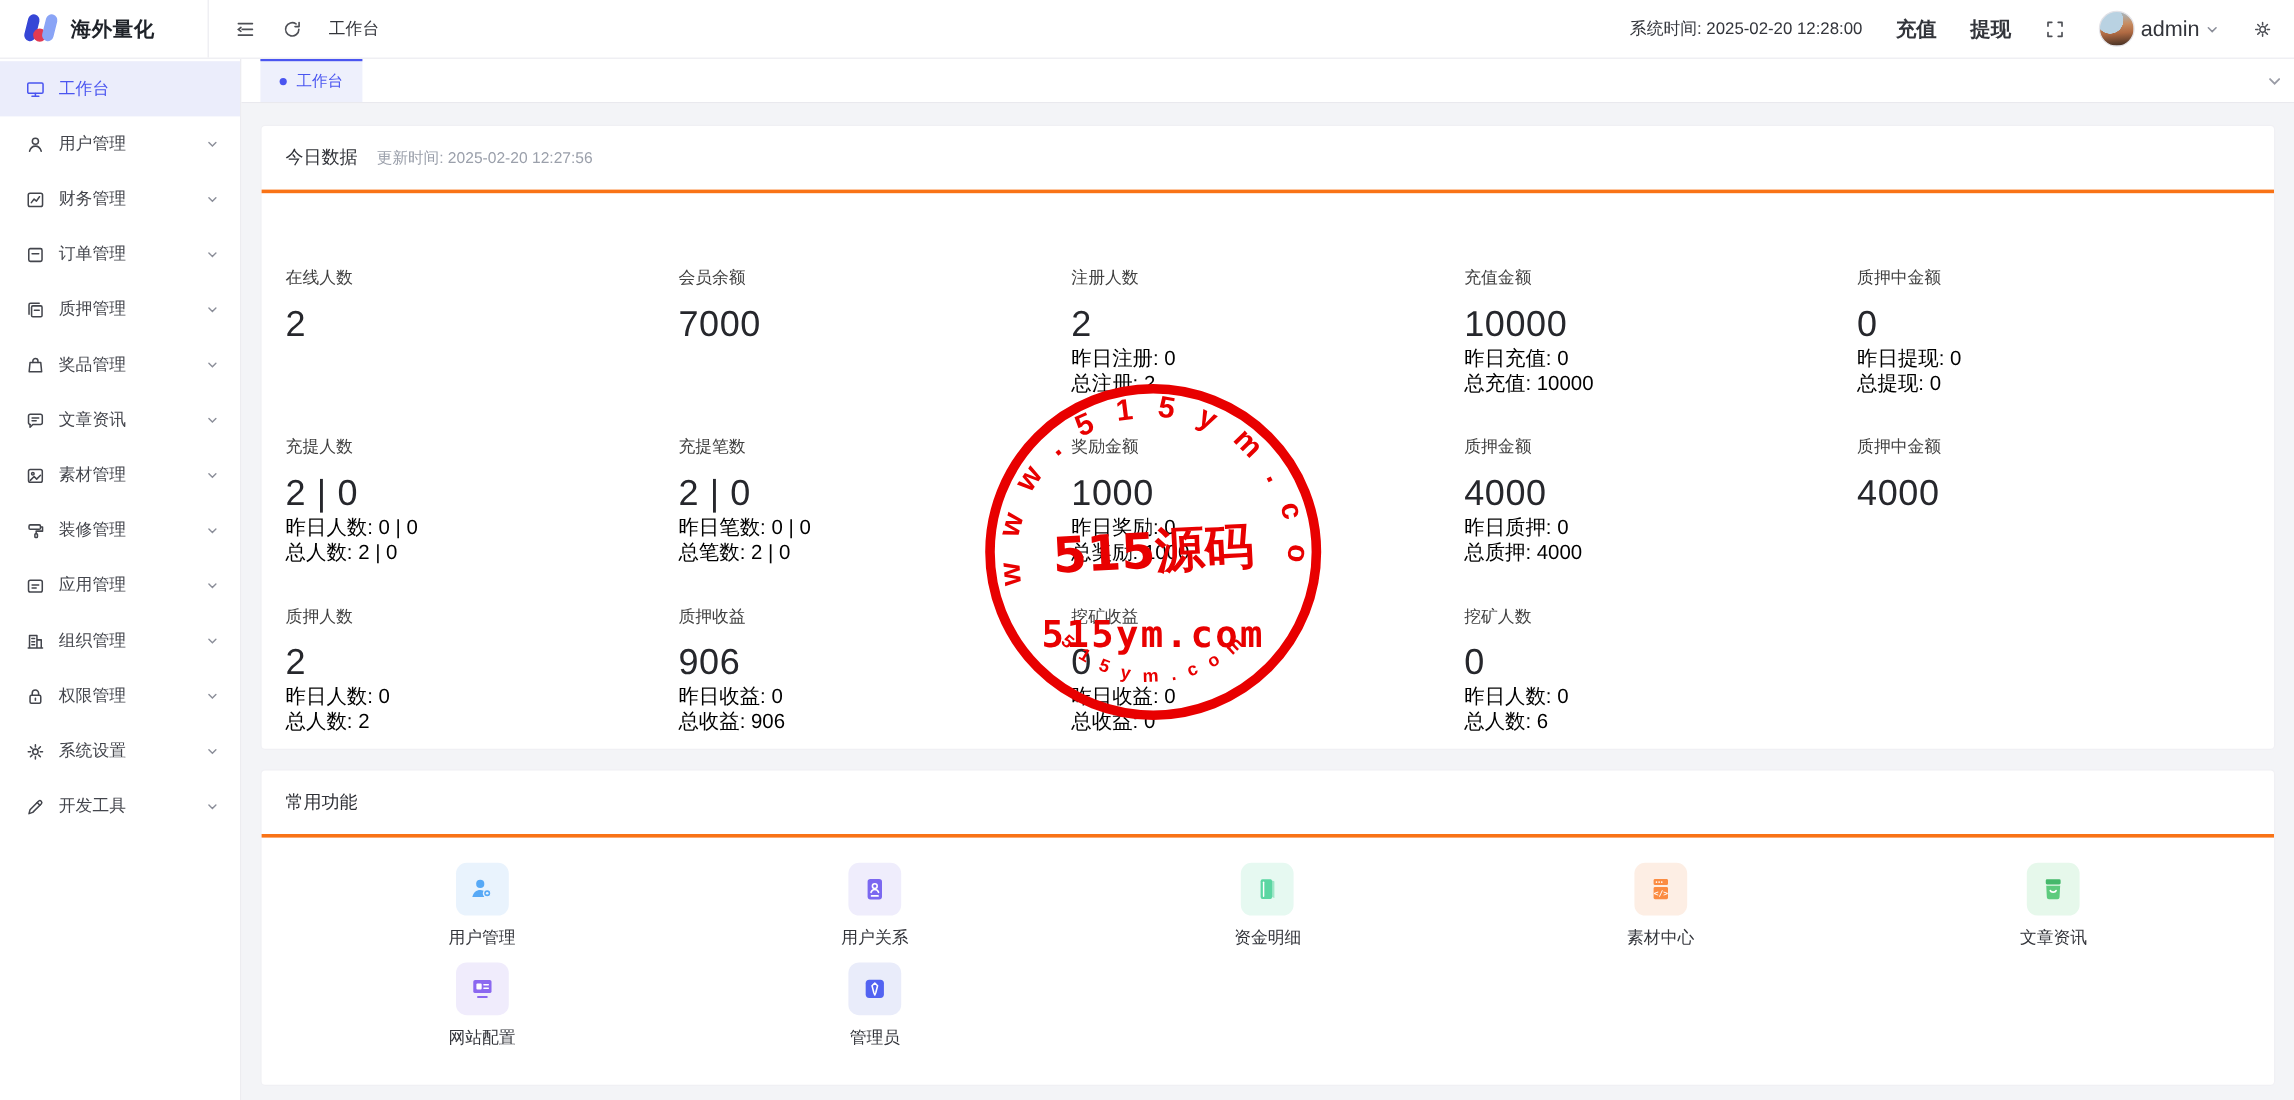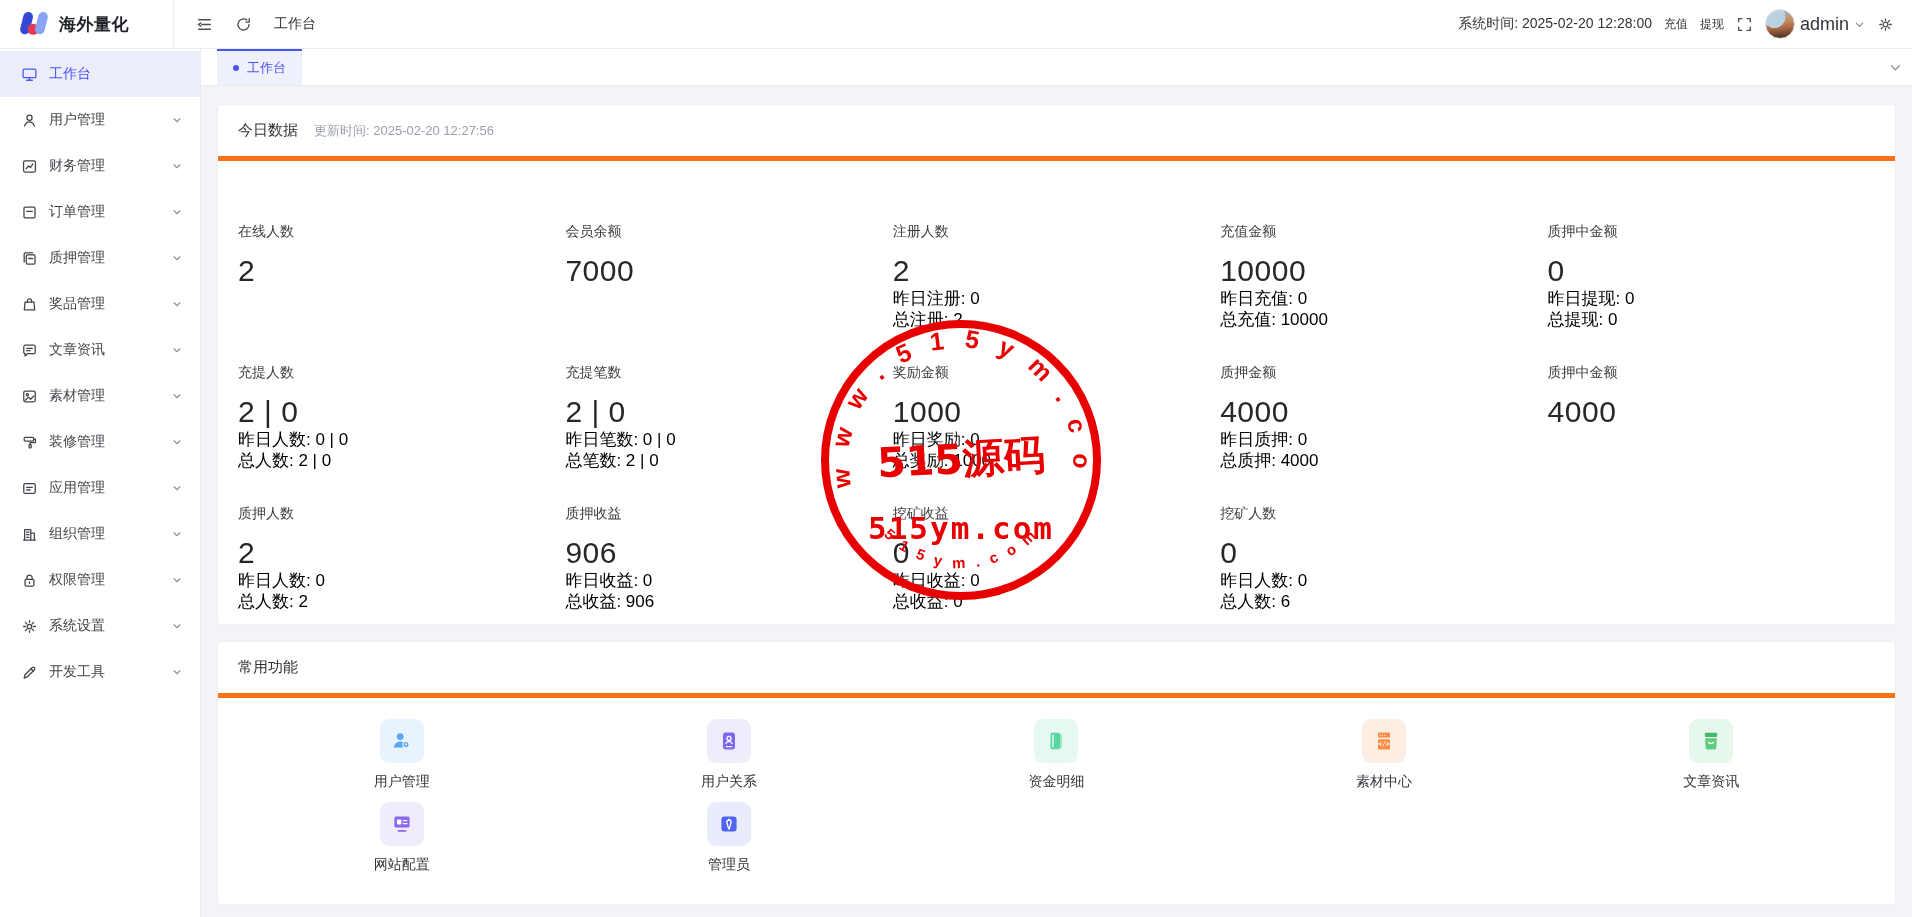--- a/index.html
+++ b/index.html
@@ -17,23 +17,23 @@
     display:flex; align-items:center; z-index:10;
   }
   .logo-area {
     width:174px; height:100%; display:flex; align-items:center;
     padding-left:18px; border-right:1px solid #ececf0; gap:9px; flex:none;
   }
   .brand { font-size:17px; font-weight:bold; color:#1f2329; letter-spacing:.5px; }
   .topbar-left { display:flex; align-items:center; gap:22px; padding-left:22px; color:#4d4f55; }
   .tb-icon { width:17px; height:17px; color:#4d4f55; cursor:pointer; }
   .crumb { font-size:14px; color:#33353b; }
-  .topbar-right { margin-left:auto; display:flex; align-items:center; gap:12px; padding-right:18px; }
+  .topbar-right { margin-left:auto; display:flex; align-items:center; gap:28px; padding-right:18px; }
   .sys-time { font-size:14px; color:#33353b; }
-  .tb-link { font-size:12px; color:#33353b; cursor:pointer; }
+  .tb-link { font-size:17px; color:#33353b; cursor:pointer;font-weight:bold; }
   .avatar {
     width:30px; height:30px; border-radius:50%;
     background:
       radial-gradient(circle at 30% 25%, #b9d2e2 0 38%, transparent 39%),
       linear-gradient(175deg,#9fc0d4 0%, #c78d62 38%, #b06a43 62%, #3d2c22 100%);
     border:1px solid #e3e3e8;
   }
   .admin-wrap { display:flex; align-items:center; gap:5px; cursor:pointer; }
   .admin-name { font-size:18px; color:#33353b; }
   .chev { width:11px; height:11px; color:#8b8e99; }
@@ -67,21 +67,21 @@
   .tabbar-chev { margin-left:auto; align-self:center; margin-right:10px; width:13px; height:13px; color:#9a9ca6; cursor:pointer; }
 
   
   .content {
     position:absolute; left:201px; top:86px; right:0; bottom:0;
     padding:18px 16px 0 16px; overflow:hidden;
   }
   .card { background:#fff; border:1px solid #f0f0f4; border-radius:4px; }
   .card-header {
     height:56px; display:flex; align-items:center; padding:0 20px;
-    border-bottom:5px solid #f97316; gap:16px;
+    border-bottom:3px solid #f97316; gap:16px;
   }
   .card-title { font-size:15px; color:#2e3036; }
   .card-sub { font-size:13px; color:#9ba0ab; }
 
   .stats-grid {
     display:grid; grid-template-columns:repeat(5,1fr);
     padding:22px 20px 18px 20px;
   }
   .stat-cell { height:141px; padding-right:10px; }
   .stat-label { font-size:14px; color:#404040;margin-top:40px; }

